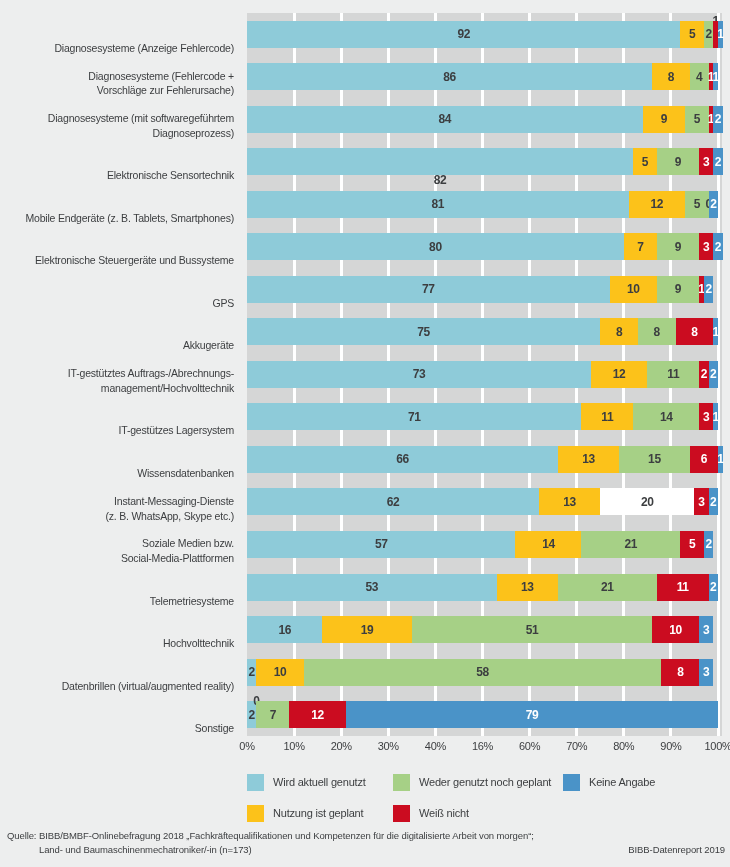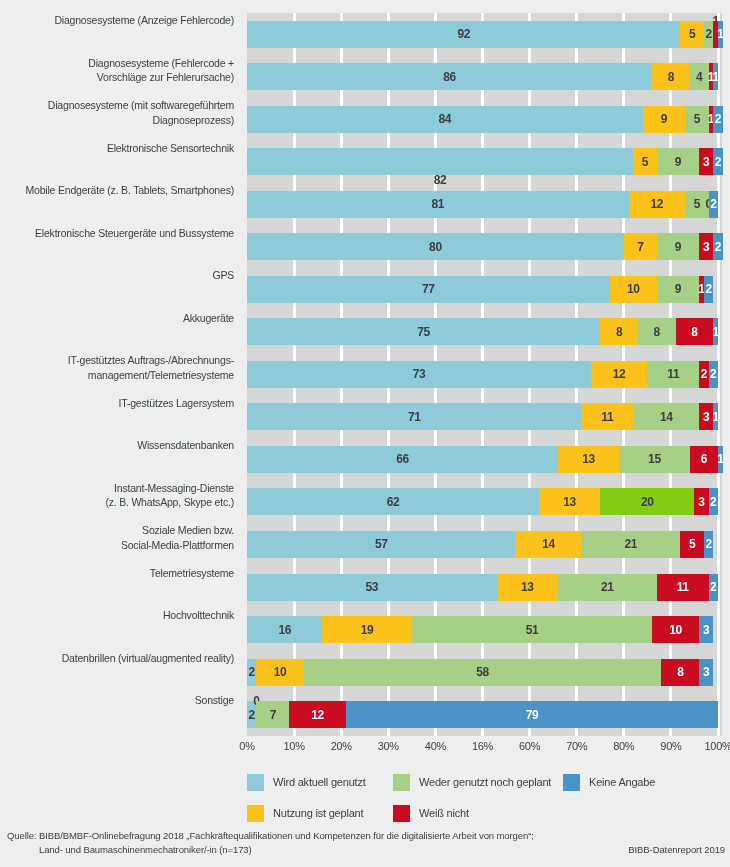--- a/index.html
+++ b/index.html
@@ -50,21 +50,21 @@
     transform:translateX(-50%);
     font-size:12px;font-weight:700;letter-spacing:-0.4px;
     color:#3c3e40;white-space:nowrap;line-height:1;
   }
   
   .cat-col{
     position:absolute;left:0;top:13px;width:240px;height:723px;
   }
   .cat-label{
     width:234px;height:42.53px;padding-right:6px;
-    display:flex;flex-direction:column;justify-content:flex-start;
+    display:flex;flex-direction:column;justify-content:flex-end;
     text-align:right;
     font-size:10.5px;letter-spacing:-0.2px;line-height:1.4;
     color:#3c3e40;
   }
   
   .x-axis{
     position:absolute;left:247px;top:740px;width:471px;height:16px;
   }
   .x-tick{
     position:absolute;top:0;
@@ -133,21 +133,21 @@
         <span>Elektronische Steuergeräte und Bussysteme</span>
       </div>
       <div class="cat-label">
         <span>GPS</span>
       </div>
       <div class="cat-label">
         <span>Akkugeräte</span>
       </div>
       <div class="cat-label">
         <span>IT-gestütztes Auftrags-/Abrechnungs-</span>
-        <span>management/Telemetriesysteme</span>
+        <span>management/Hochvolttechnik</span>
       </div>
       <div class="cat-label">
         <span>IT-gestützes Lagersystem</span>
       </div>
       <div class="cat-label">
         <span>Wissensdatenbanken</span>
       </div>
       <div class="cat-label">
         <span>Instant-Messaging-Dienste</span>
         <span>(z. B. WhatsApp, Skype etc.)</span>
@@ -379,21 +379,21 @@
         </div>
       </div>
       <div class="bar-row">
         <div class="bar">
           <div class="bar-segment" style="width: 62%; background: rgb(142, 203, 217);">
             <span class="seg-val" style="color: rgb(60, 62, 64);">62</span>
           </div>
           <div class="bar-segment" style="width: 13%; background: rgb(252, 194, 26);">
             <span class="seg-val" style="color: rgb(60, 62, 64);">13</span>
           </div>
-          <div class="bar-segment" style="width: 20%; background: #84cc16;">
+          <div class="bar-segment" style="width: 20%; background: #ffffff;">
             <span class="seg-val" style="color: rgb(60, 62, 64);">20</span>
           </div>
           <div class="bar-segment" style="width: 3%; background: rgb(203, 12, 32);">
             <span class="seg-val" style="color: rgb(255, 255, 255);">3</span>
           </div>
           <div class="bar-segment" style="width: 2%; background: rgb(74, 147, 200);">
             <span class="seg-val" style="color: rgb(255, 255, 255);">2</span>
           </div>
         </div>
       </div>

